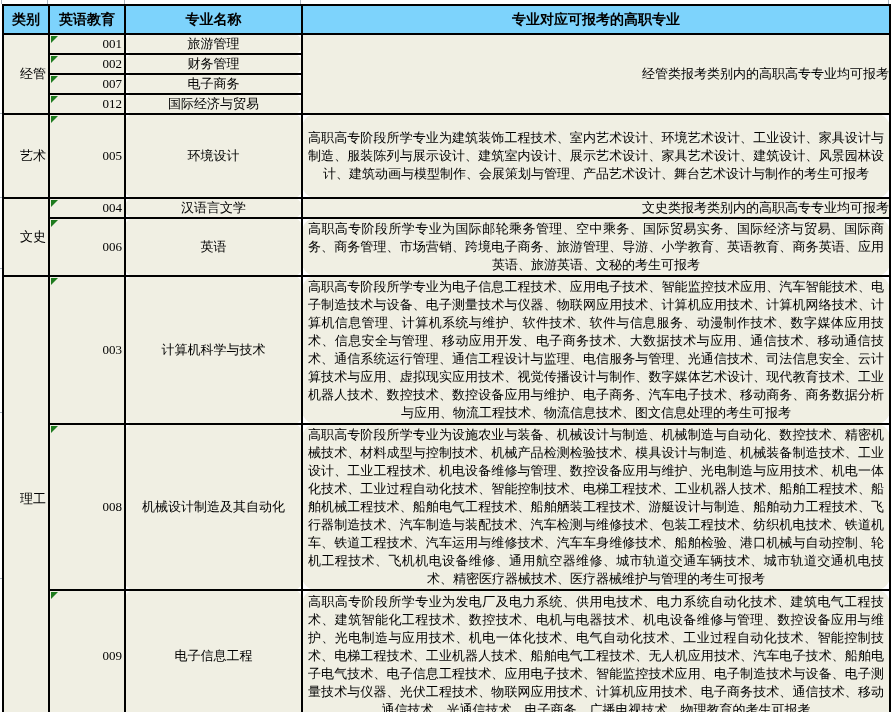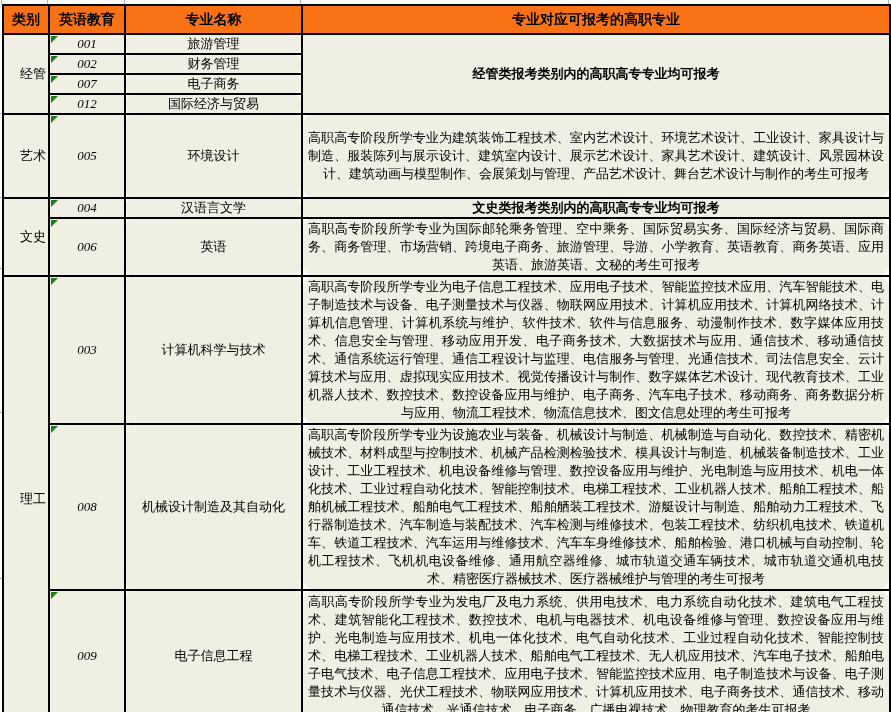--- a/index.html
+++ b/index.html
@@ -24,47 +24,46 @@
     border-collapse: collapse;
     table-layout: fixed;
   }
   .sheet th, .sheet td {
     border: 2px solid #000000;
     vertical-align: middle;
     color: #000000;
     overflow: hidden;
   }
   .sheet th {
-    background: #f97316;
+    background: #7dd3fc;
     font-weight: bold;
     font-size: 14px;
     text-align: center;
     height: 27px;
     padding: 0 2px;
   }
   .sheet td {
     background: #F0EFE3;
     font-size: 13px;
     padding: 0 2px;
   }
   tr.h-small { height: 20px; }
   tr.h-art   { height: 84px; }
   tr.h-row4  { height: 19px; }
   tr.h-006   { height: 52px; }
   tr.h-003   { height: 144px; }
   tr.h-008   { height: 166px; }
   tr.h-009   { height: 132px; }
 
   td.cat  { text-align: right; }
-  td.code { text-align: center; position: relative; font-style: italic; }
+  td.code { text-align: right; position: relative; }
   td.name { text-align: center; border-radius: 9px; }
   td.ans-center {
-    text-align: center;
+    text-align: right;
     padding: 0 0;
-    font-weight: bold;
   }
   td.ans-long {
     text-align: justify;
     text-align-last: center;
     line-height: 18px;
     padding: 1px 5px;
     border-radius: 14px;
   }
   .tri {
     position: absolute; left: 1px; top: 1px;

